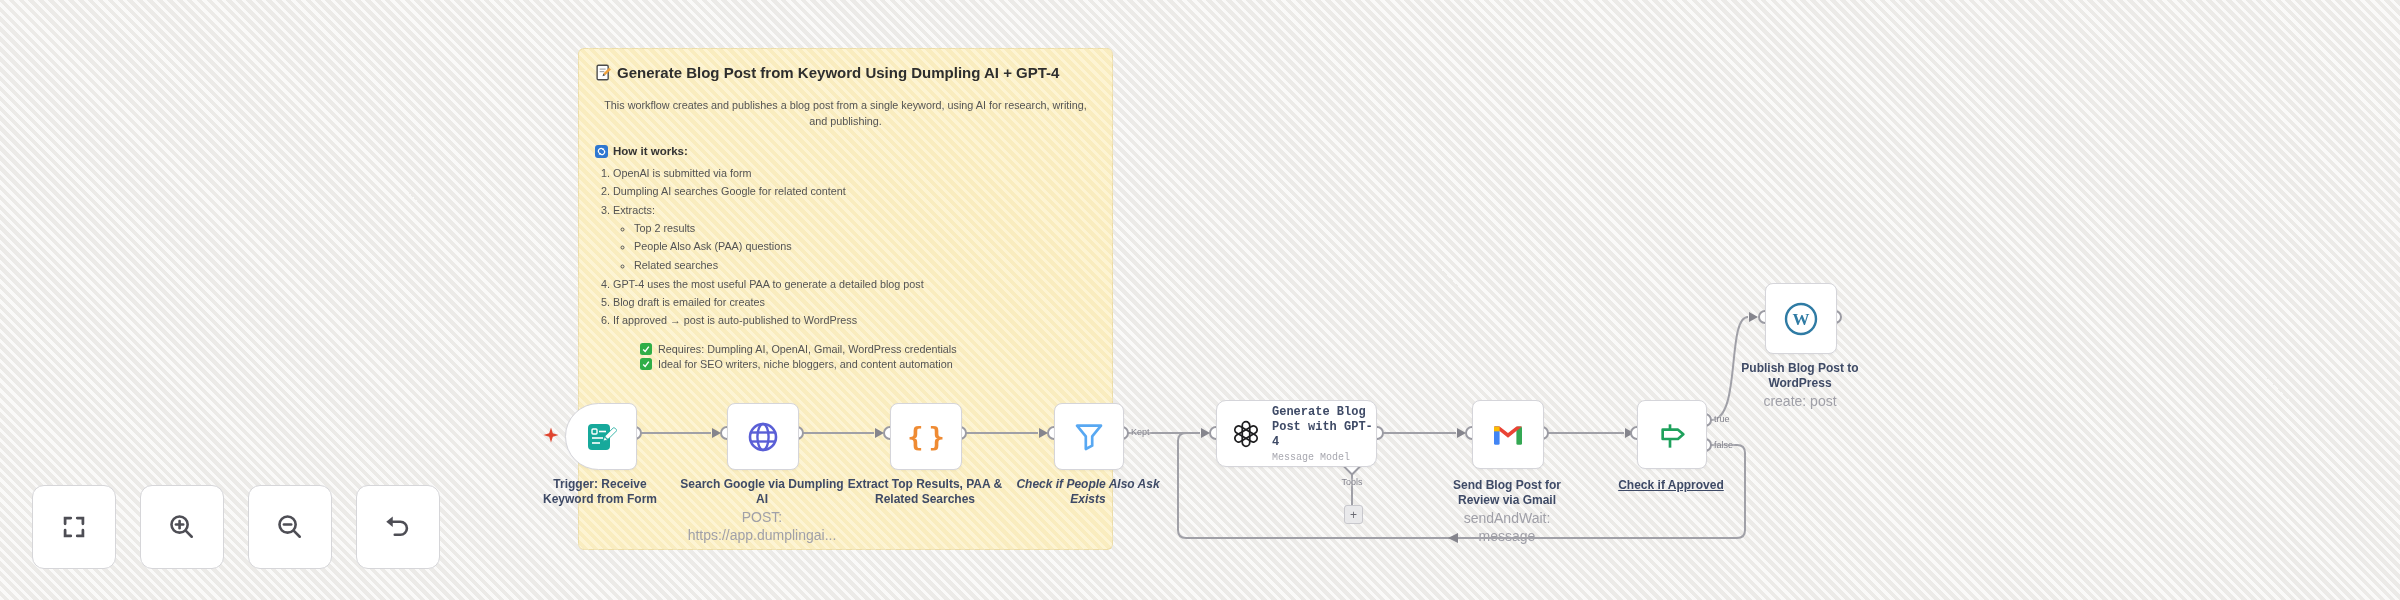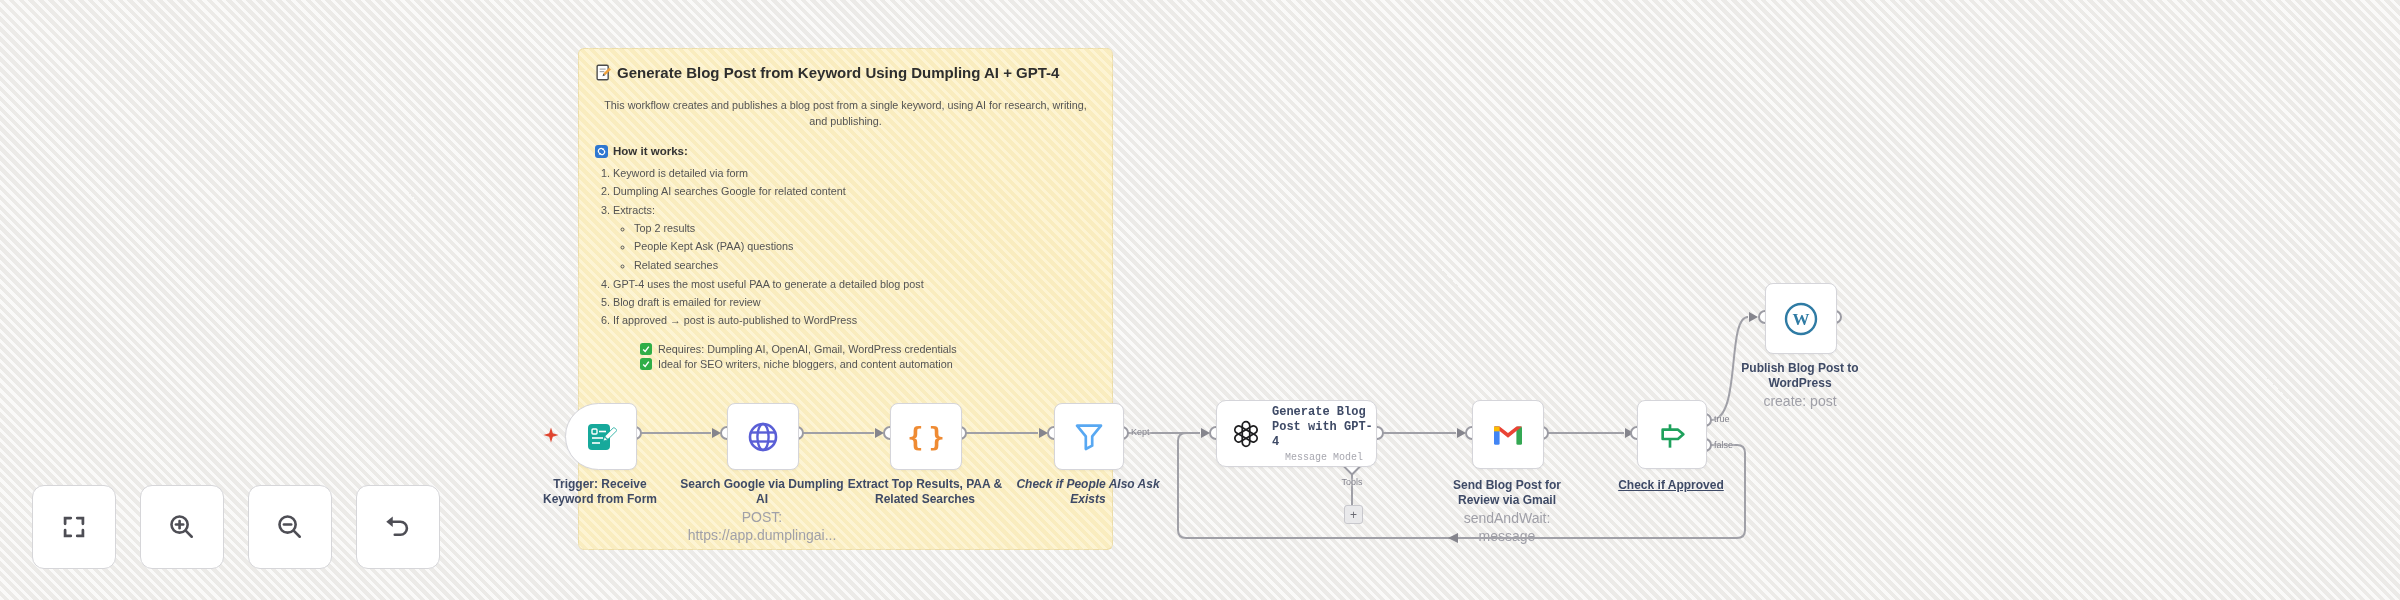--- a/index.html
+++ b/index.html
@@ -30,21 +30,21 @@
   .port{fill:#fff;stroke:#9b9ba3;stroke-width:2;}
   .ah{fill:#85858d;stroke:none;}
   
   .node{position:absolute;background:#fff;border:1.6px solid #d5d5da;border-radius:8px;z-index:2;
     display:flex;align-items:center;justify-content:center;box-shadow:0 1px 2px rgba(60,60,60,.05);}
   .node.trigger{border-radius:34px 8px 8px 34px;}
   .node.wide{justify-content:flex-start;gap:11px;padding-left:14px;box-sizing:border-box;border-radius:10px;font-family:Liberation Mono, monospace;}
   .nlabel{position:absolute;z-index:2;text-align:center;font-size:12px;font-weight:600;color:#3e4a66;line-height:1.25;}
   .nsub{font-weight:400;font-size:14px;color:#a0a0a8;margin-top:2px;}
   .inner-title{font-size:12px;font-weight:600;color:#3e4a66;line-height:1.25;width:104px;}
-  .inner-sub{font-weight:400;font-size:10px;color:#a8a8b0;margin-top:2px;text-align:center;}
+  .inner-sub{font-weight:400;font-size:10px;color:#a8a8b0;margin-top:2px;}
   .wlabel{position:absolute;z-index:2;font-size:9px;color:#82828c;text-shadow:0 0 3px #f4f3f1,0 0 3px #f4f3f1;}
   .plusbtn{position:absolute;left:1344px;top:505px;width:17px;height:17px;background:#e9e9eb;border:1px solid #c8c8cd;
     border-radius:3px;z-index:2;display:flex;align-items:center;justify-content:center;font-size:12px;color:#6a6a72;line-height:1;}
   .sparkle{position:absolute;left:543px;top:427px;z-index:2;}
   
   .toolbar{position:absolute;left:32px;top:485px;display:flex;gap:24px;z-index:3;}
   .tbtn{width:82px;height:82px;background:#fff;border:1.5px solid #d6d6d9;border-radius:12px;
     display:flex;align-items:center;justify-content:center;cursor:pointer;}
 </style>
 </head>
@@ -70,31 +70,31 @@
         <svg width="9" height="9" viewBox="0 0 12 12">
             <path d="M2.5,7.5 A3.5,3.5 0 0 1 8,3.2" fill="none" stroke="#fff" stroke-width="1.6"></path>
             <polygon points="9.5,1.5 9.5,5 6.3,3.2" fill="#fff"></polygon>
             <path d="M9.5,4.5 A3.5,3.5 0 0 1 4,8.8" fill="none" stroke="#fff" stroke-width="1.6"></path>
             <polygon points="2.5,10.5 2.5,7 5.7,8.8" fill="#fff"></polygon>
           </svg>
       </span>
       <span>How it works:</span>
     </div>
     <ol class="steps">
-      <li>Keyword is detailed via form</li>
+      <li>OpenAI is submitted via form</li>
       <li>Dumpling AI searches Google for related content</li>
       <li><span>Extracts:</span>
         <ul class="subs">
           <li>Top 2 results</li>
-          <li>People Kept Ask (PAA) questions</li>
+          <li>People Also Ask (PAA) questions</li>
           <li>Related searches</li>
         </ul>
       </li>
       <li>GPT-4 uses the most useful PAA to generate a detailed blog post</li>
-      <li>Blog draft is emailed for review</li>
+      <li>Blog draft is emailed for creates</li>
       <li>If approved → post is auto-published to WordPress</li>
     </ol>
     <div class="notes">
       <div class="note-row">
         <span class="check">
             <svg width="8" height="8" viewBox="0 0 10 10">
               <polyline points="1.5,5.5 4,8 8.5,2" fill="none" stroke="#fff" stroke-width="1.8"></polyline>
             </svg>
           </span>
         <span>Requires: Dumpling AI, OpenAI, Gmail, WordPress credentials</span>

